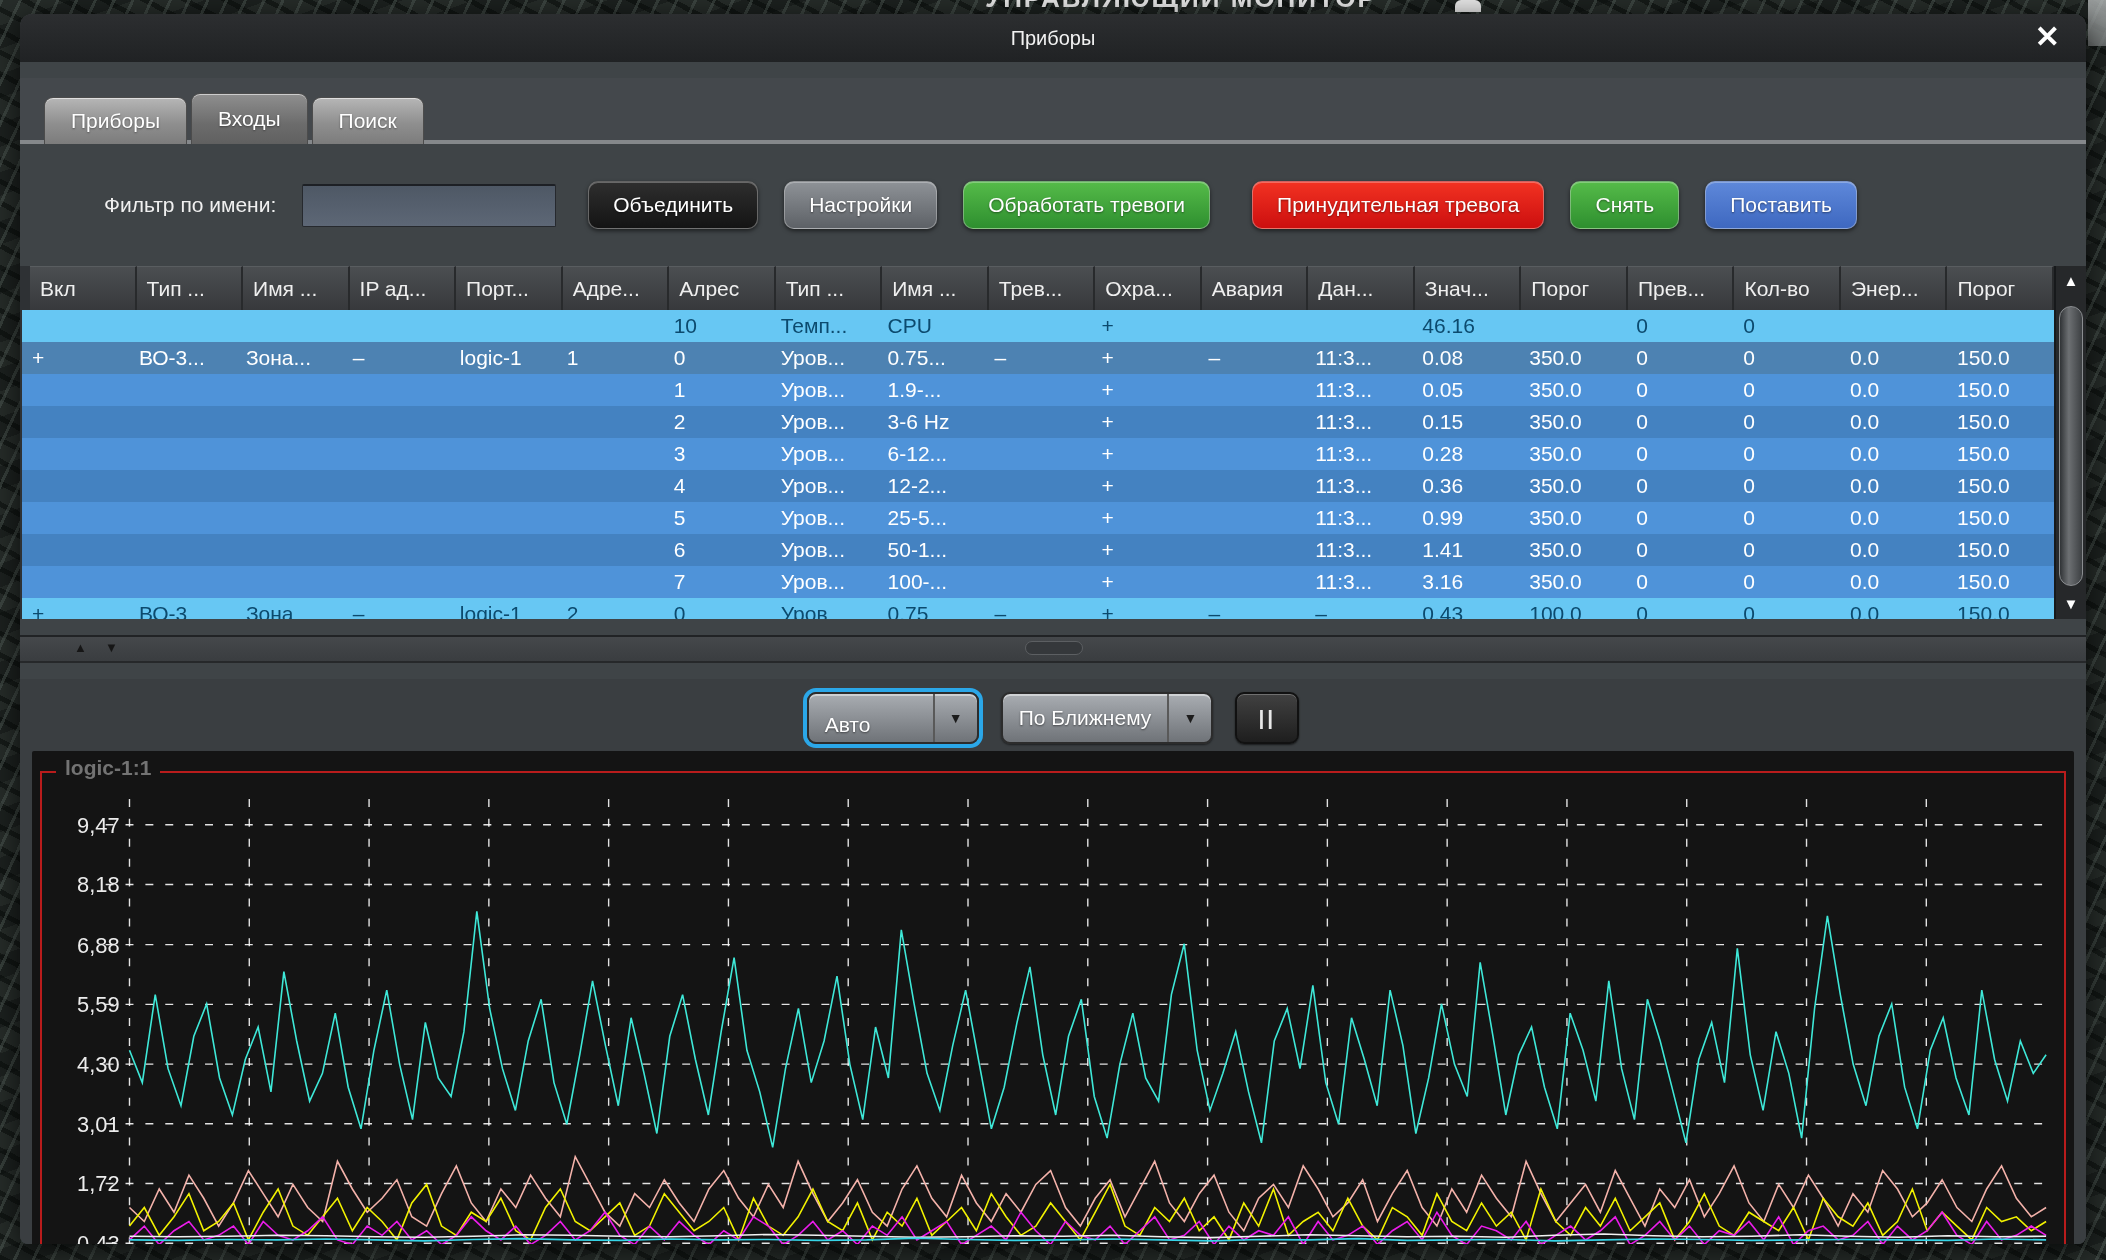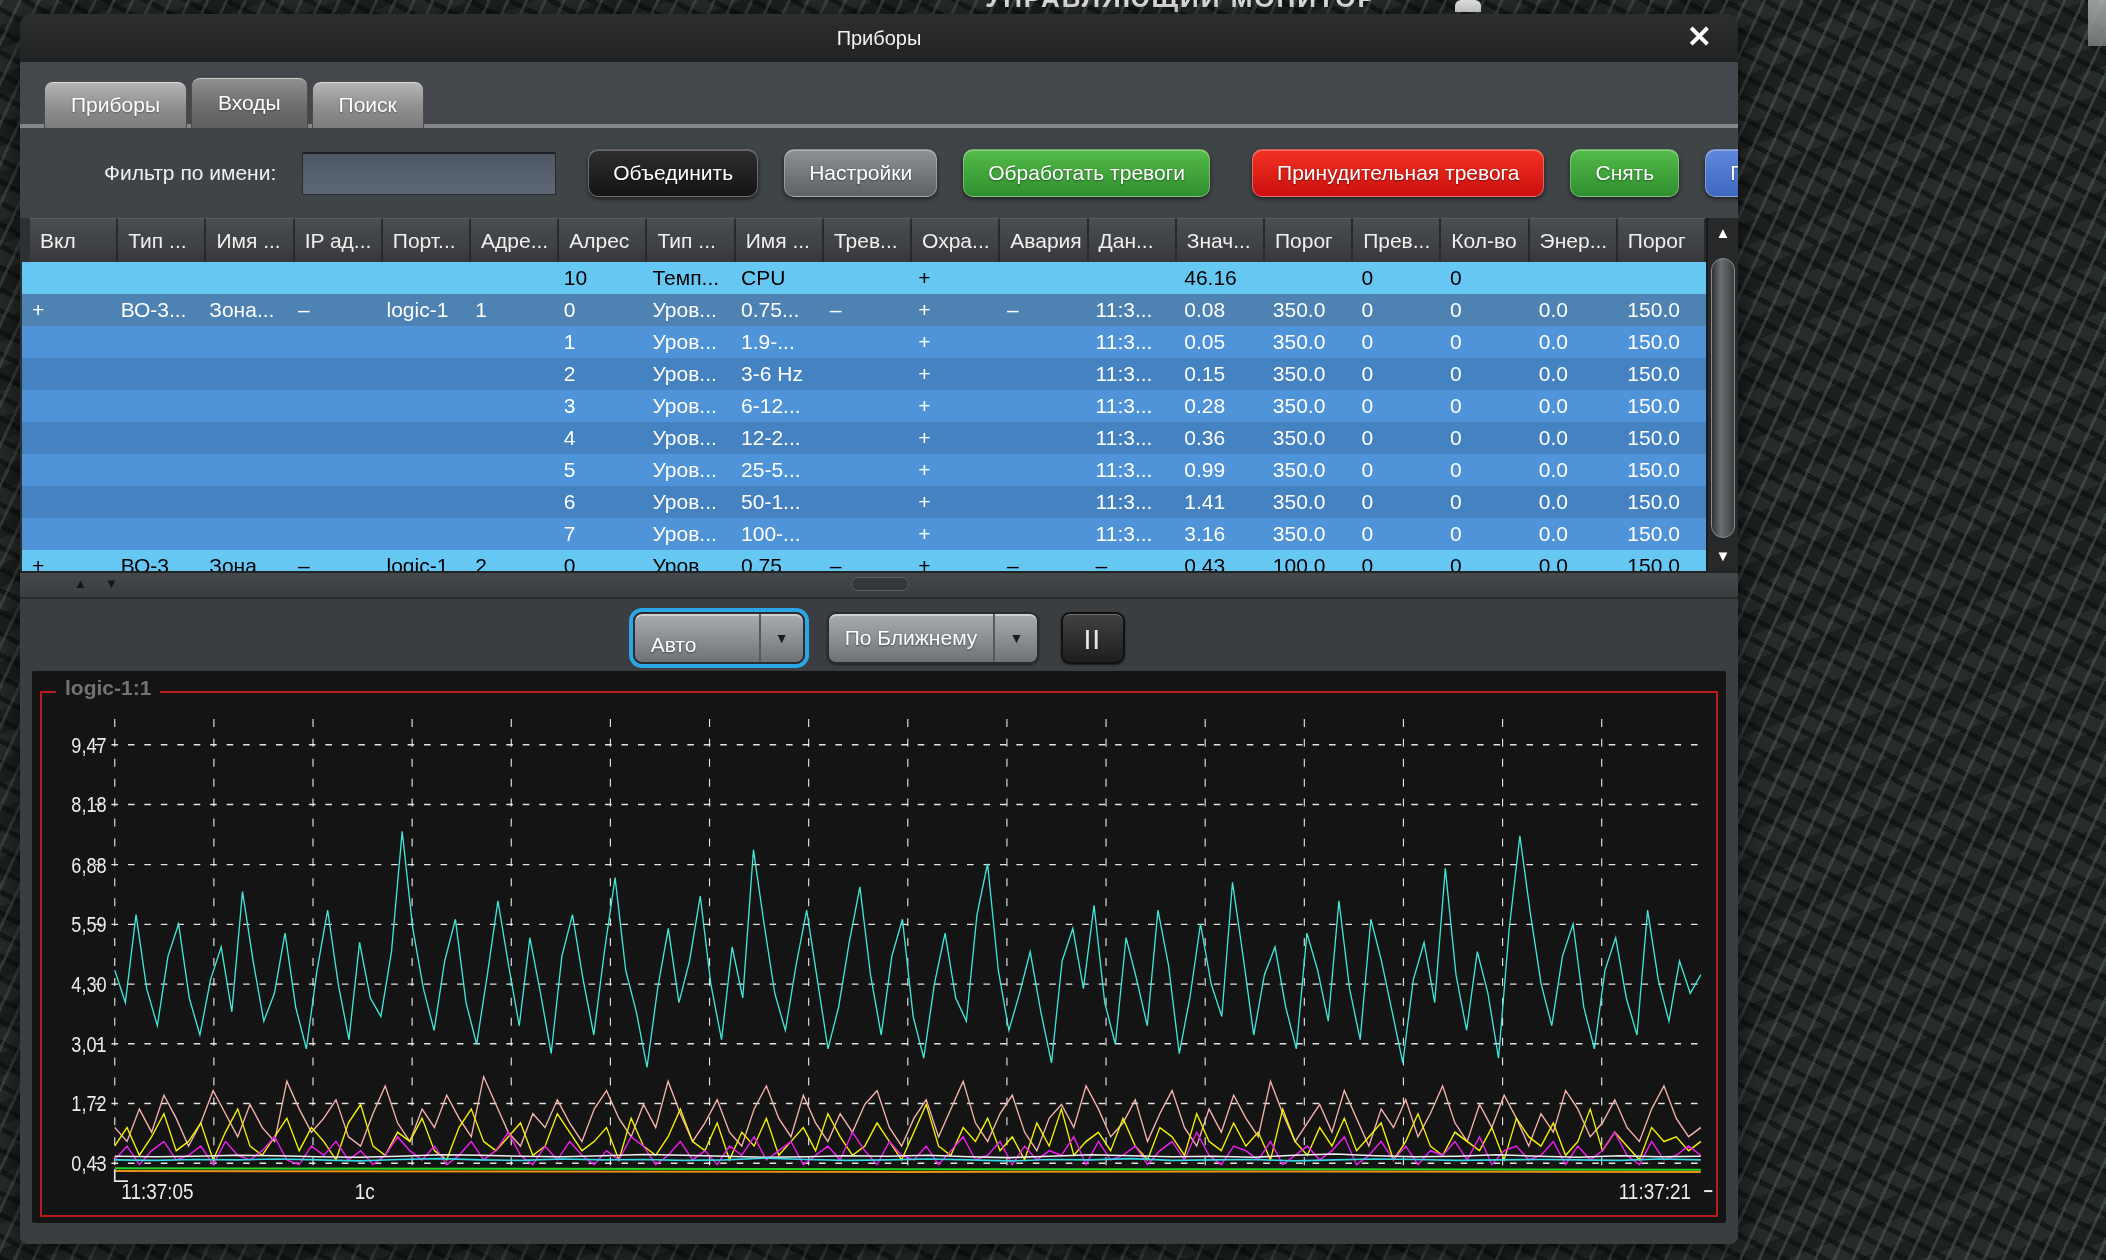--- a/index.html
+++ b/index.html
@@ -11,23 +11,23 @@
       repeating-linear-gradient(115deg, rgba(86,98,92,.45) 0 3px, transparent 3px 17px),
       repeating-linear-gradient(28deg, rgba(8,12,10,.55) 0 5px, transparent 5px 19px),
       repeating-linear-gradient(160deg, #262c29 0 24px, #1c211f 24px 46px);
   }
   
   .bg-strip{position:absolute;top:0;left:985px;width:620px;height:13px;overflow:hidden;color:#e8e8e8;}
   .bg-strip span{position:absolute;top:-17px;left:0;font-size:26px;font-weight:bold;letter-spacing:2px;white-space:nowrap;}
   .bg-icon{position:absolute;top:0;left:1455px;width:26px;height:12px;background:#e8e8e8;border-radius:6px 6px 0 0;}
   .bg-corner{position:absolute;top:0;right:0;width:18px;height:46px;background:linear-gradient(#b9bdbd,#7e8282);opacity:.8;}
   
-  .dialog{position:absolute;left:20px;top:14px;width:1718px;height:1230px;
+  .dialog{position:absolute;left:20px;top:14px;width:2066px;height:1230px;
     background:#3f4447;border-radius:12px 12px 8px 8px;box-shadow:0 6px 30px rgba(0,0,0,.7);
-    display:flex;flex-direction:column;overflow:hidden;}
+    display:flex;flex-direction:column;overflow:hidden;gap:16px;}
   .titlebar{height:48px;background:linear-gradient(#2c2e30,#202224);position:relative;
     display:flex;align-items:center;justify-content:center;flex:0 0 auto;}
   .titlebar .title{color:#f2f2f2;font-size:20px;}
   .close-btn{position:absolute;right:26px;top:6px;color:#fff;font-size:30px;font-weight:bold;cursor:pointer;line-height:34px;}
   
   .tabbar{height:62px;flex:0 0 auto;background:#44484c;border-bottom:4px solid #85888b;
     display:flex;align-items:flex-end;padding-left:24px;gap:4px;position:relative;}
   .tab{display:inline-flex;align-items:center;justify-content:center;height:46px;padding:0 26px;
     color:#fff;font-size:21px;border:1px solid #4c4c4c;border-bottom:none;border-radius:9px 9px 0 0;
     background:linear-gradient(#b6b6b6 0%,#8f8f8f 55%,#7c7c7c 100%);
@@ -50,21 +50,21 @@
   .btn.blue{background:linear-gradient(#5e88da,#3e68c0);}
   .btn.red{margin-left:16px;}
   
   .grid-area{height:353px;flex:0 0 auto;position:relative;background:#2e3134;}
   .table{position:absolute;left:2px;top:0;right:32px;bottom:0;overflow:hidden;}
   .thead{display:grid;grid-template-columns:repeat(19,1fr);height:44px;margin-left:8px;}
   .th{background:linear-gradient(#4b4e51,#37393c);border-right:2px solid #282a2c;border-top:1px solid #595d60;
     color:#efefef;font-size:21px;display:flex;align-items:center;padding-left:10px;overflow:hidden;white-space:nowrap;}
   .trow{display:grid;grid-template-columns:repeat(19,1fr);height:32px;cursor:default;}
   .td{font-size:21px;display:flex;align-items:center;padding-left:10px;overflow:hidden;white-space:nowrap;}
-  .trow.cyan{background:#67c7f3;color:#000000;text-align:center;}
+  .trow.cyan{background:#67c7f3;color:#0c4a6e;text-align:center;}
   .trow.steel{background:#4d82b2;color:#fff;}
   .trow.blue1{background:#4f93d9;color:#fff;}
   .trow.blue2{background:#4482c1;color:#fff;}
   
   .vscroll{position:absolute;right:0;top:0;width:30px;height:100%;background:#26282a;border-left:2px solid #17191b;}
   .sb-arrow{position:absolute;left:0;width:100%;text-align:center;color:#fff;font-size:15px;line-height:26px;cursor:pointer;}
   .sb-up{top:2px;}
   .sb-down{bottom:2px;}
   .sb-thumb{position:absolute;left:3px;top:40px;width:22px;height:278px;border-radius:12px;
     background:linear-gradient(90deg,#303336,#6d7073 40%,#3c3f42);border:1px solid #8a8d90;cursor:pointer;}

